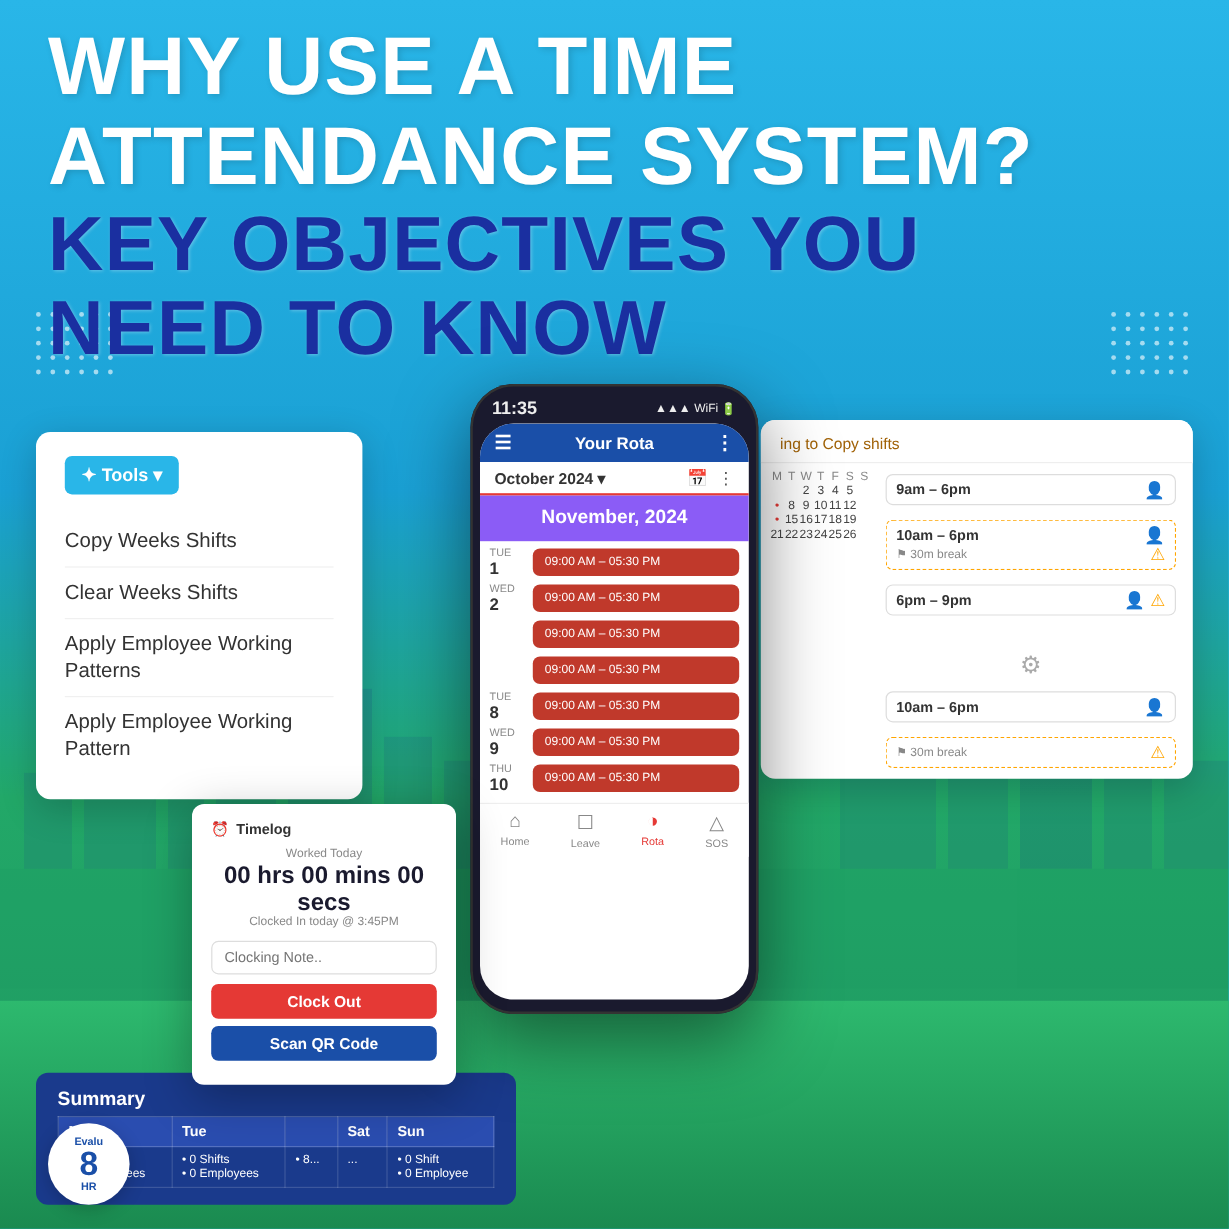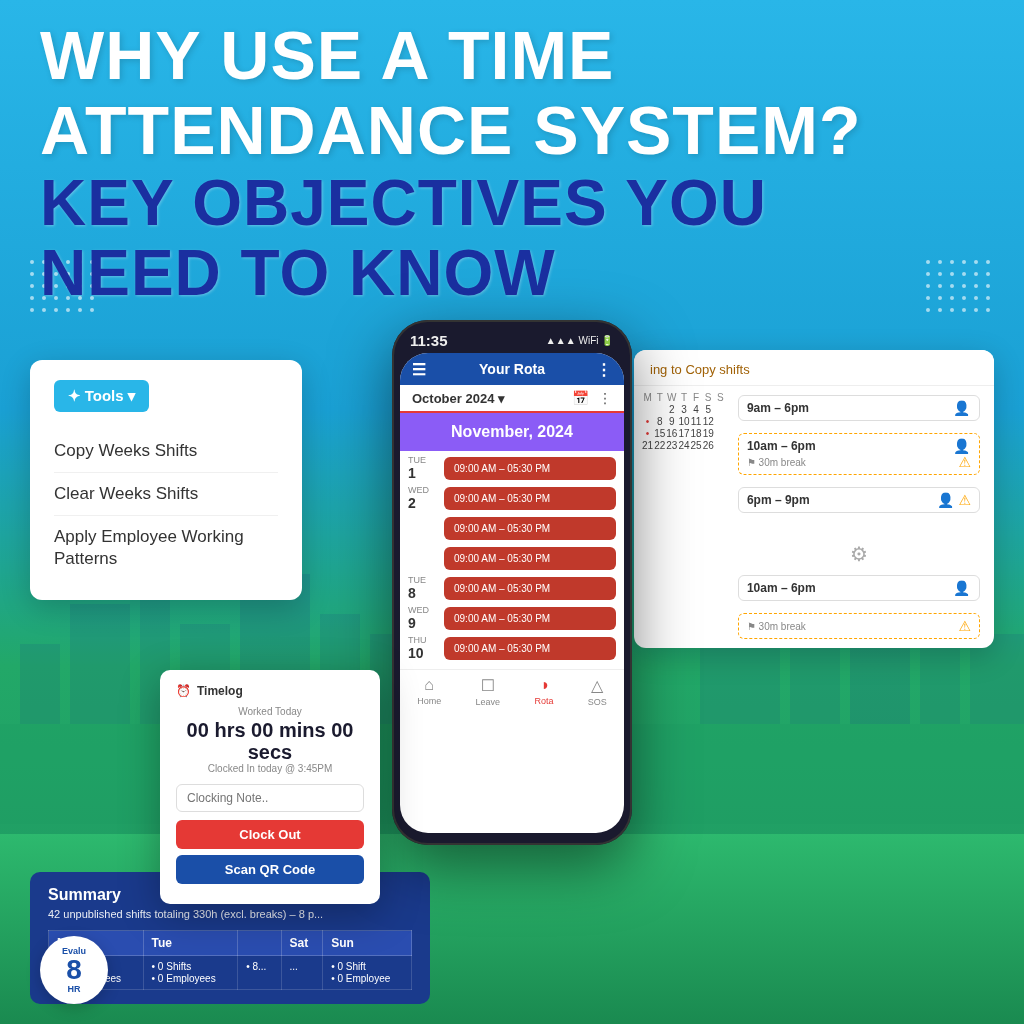--- a/index.html
+++ b/index.html
@@ -503,25 +503,25 @@
   </div>
 </div>
 
 <div class="content-area">
 
   <div class="tools-panel">
     <div class="tools-button">✦ Tools ▾</div>
     <div class="tools-menu-item">Copy Weeks Shifts</div>
     <div class="tools-menu-item">Clear Weeks Shifts</div>
     <div class="tools-menu-item">Apply Employee Working Patterns</div>
+    <div class="tools-menu-item">Apply Employee Working Pattern</div>
   </div>
 
   <div class="summary-panel">
     <div class="summary-title">Summary</div>
-    <div class="summary-subtitle">42 unpublished shifts totaling 330h (excl. breaks) – 8 p...</div>
     <table class="summary-table">
       <thead>
         <tr>
           <th>Mon</th>
           <th>Tue</th>
           <th></th>
           <th>Sat</th>
           <th>Sun</th>
         </tr>
       </thead>

